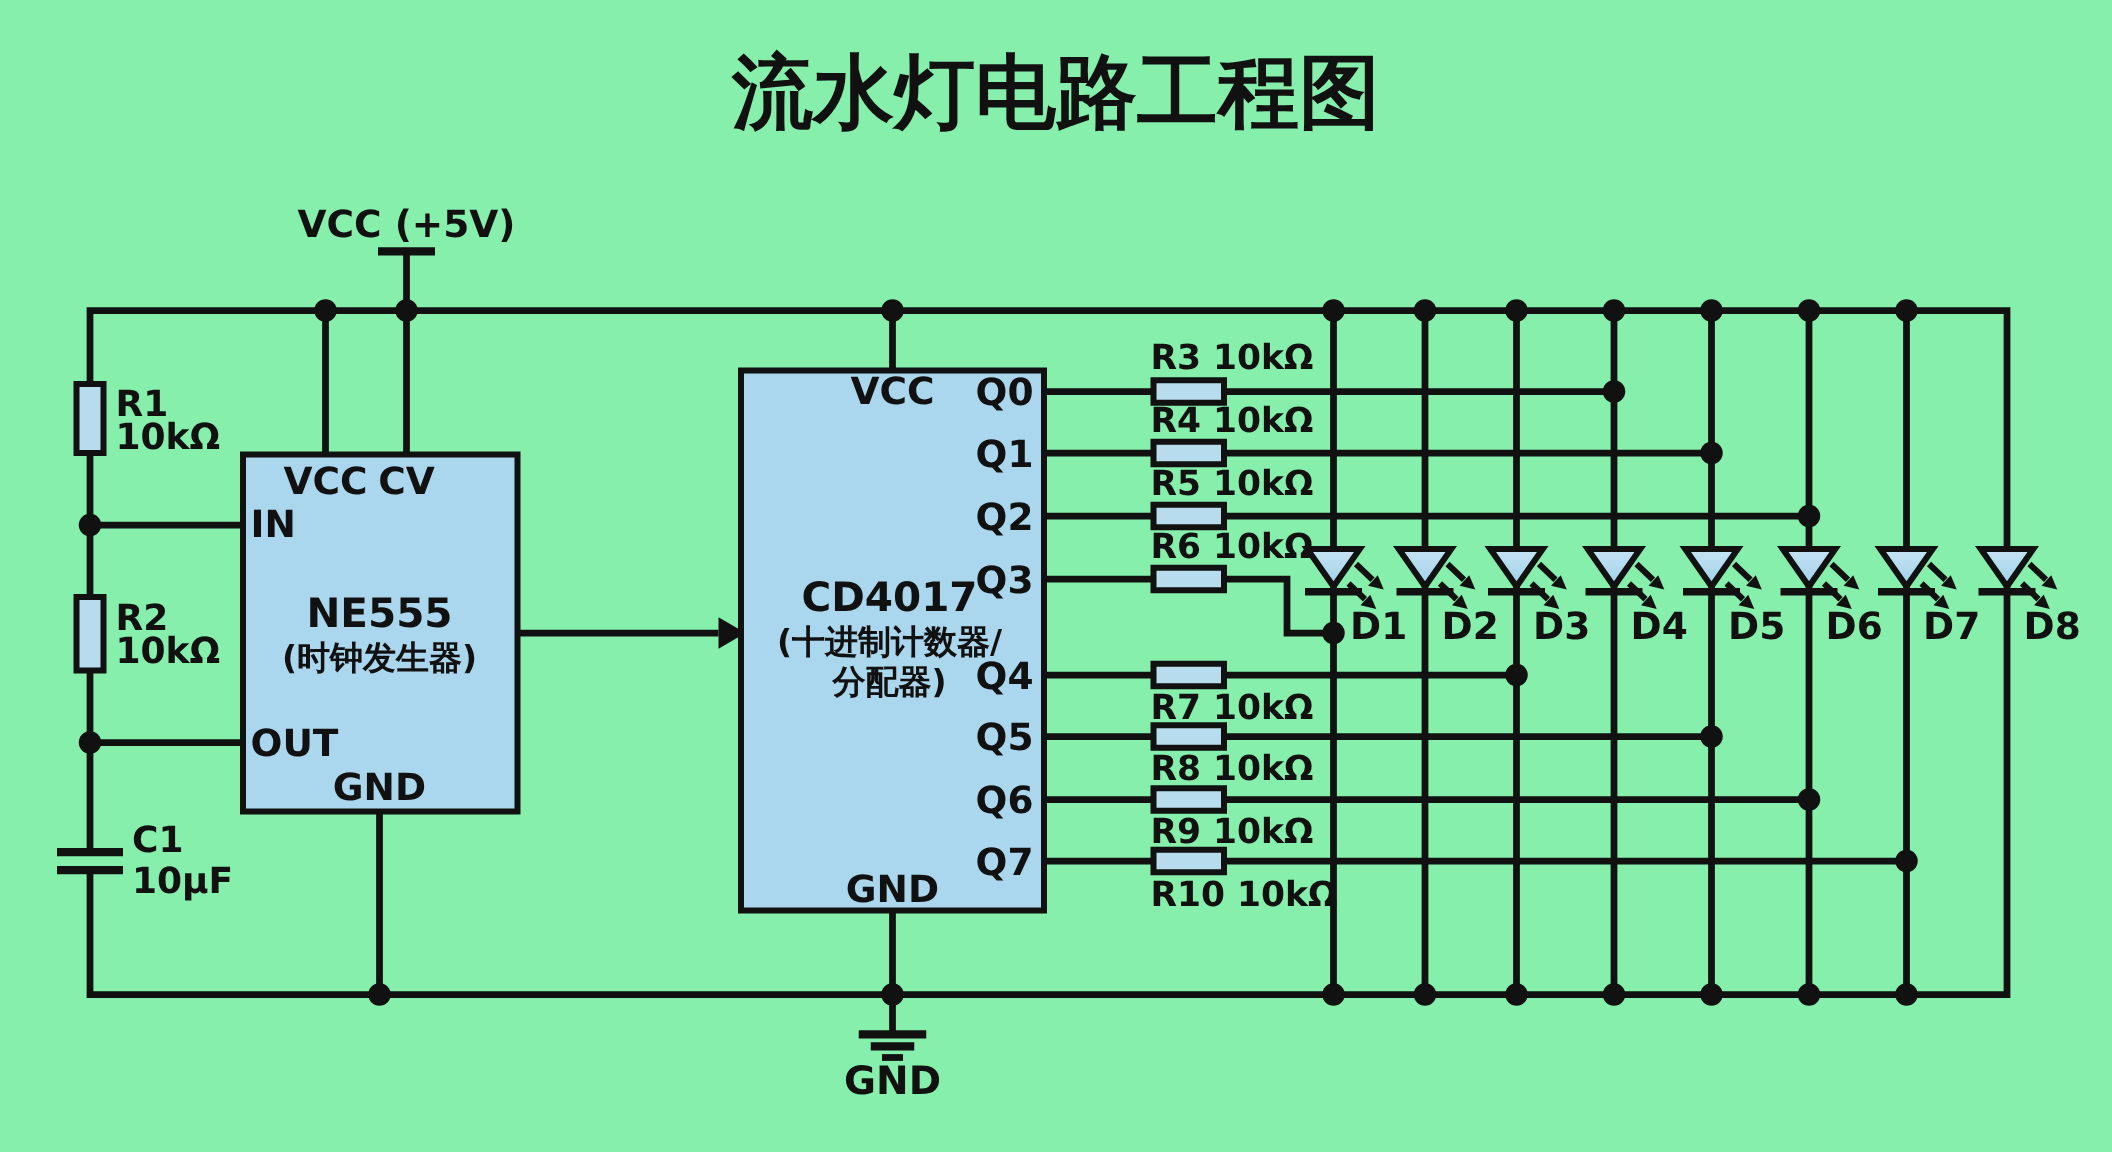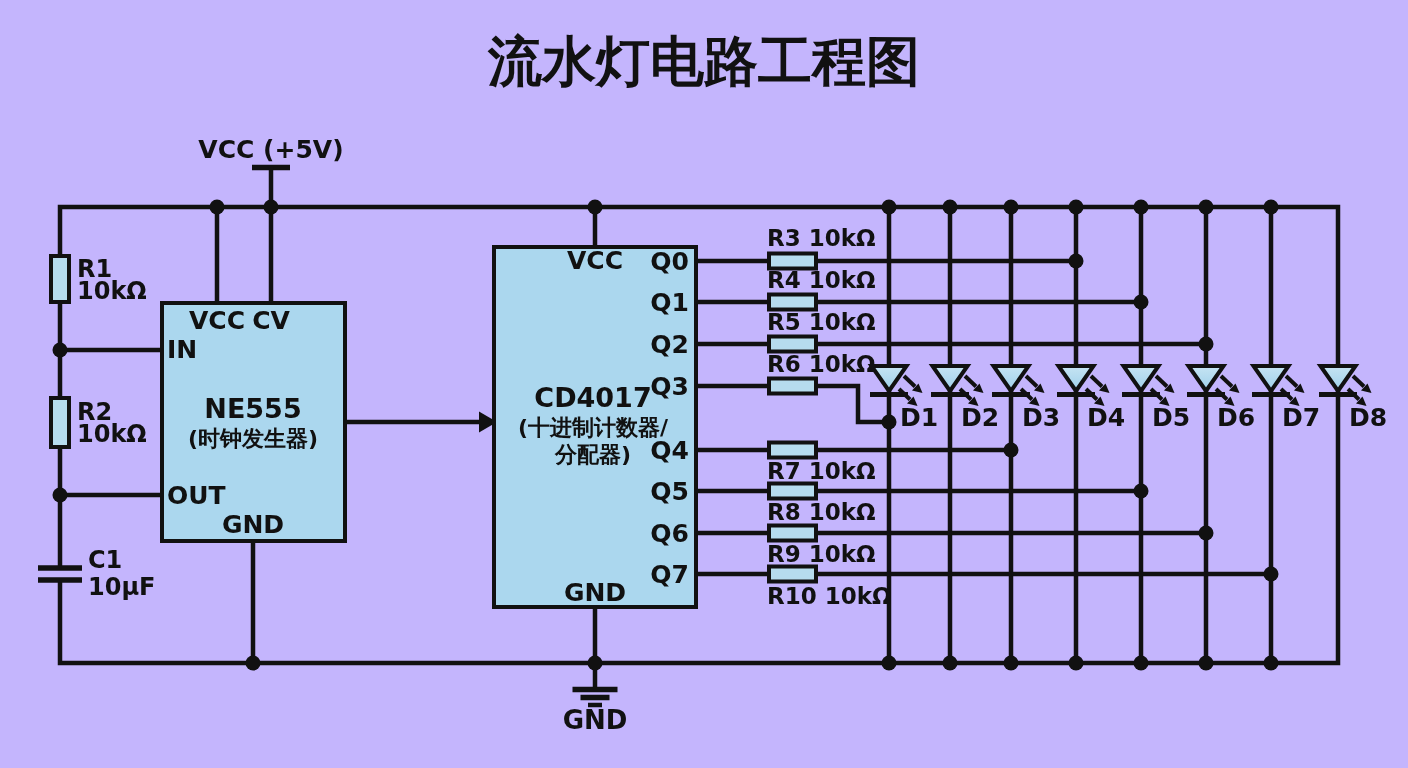--- a/index.html
+++ b/index.html
@@ -1,16 +1,16 @@
 <!DOCTYPE html>
 <html><head>
 <meta charset="utf-8">
 <style>
   html,body{margin:0;padding:0;background:#ffffff;}
-  .stage{width:1408px;height:768px;background:#c4b5fd;position:relative;overflow:hidden;}
+  .stage{width:1408px;height:768px;background:#86efac;position:relative;overflow:hidden;}
   svg text{font-family:"DejaVu Sans","Liberation Sans",sans-serif;font-weight:bold;fill:#111;}
   .wire{stroke:#111;stroke-width:4.5;fill:none;}
   .wire-thick{stroke:#111;stroke-width:5.5;fill:none;}
   .comp{fill:#abd7ee;stroke:#111;stroke-width:4;}
   .res{fill:#b6dcee;stroke:#111;stroke-width:4;}
   .dot{fill:#111;stroke:none;}
   .arrowhead{fill:#111;stroke:none;}
   .t54{font-size:54px;font-weight:800;}
   .t27{font-size:27px;}
   .t26{font-size:26px;}

